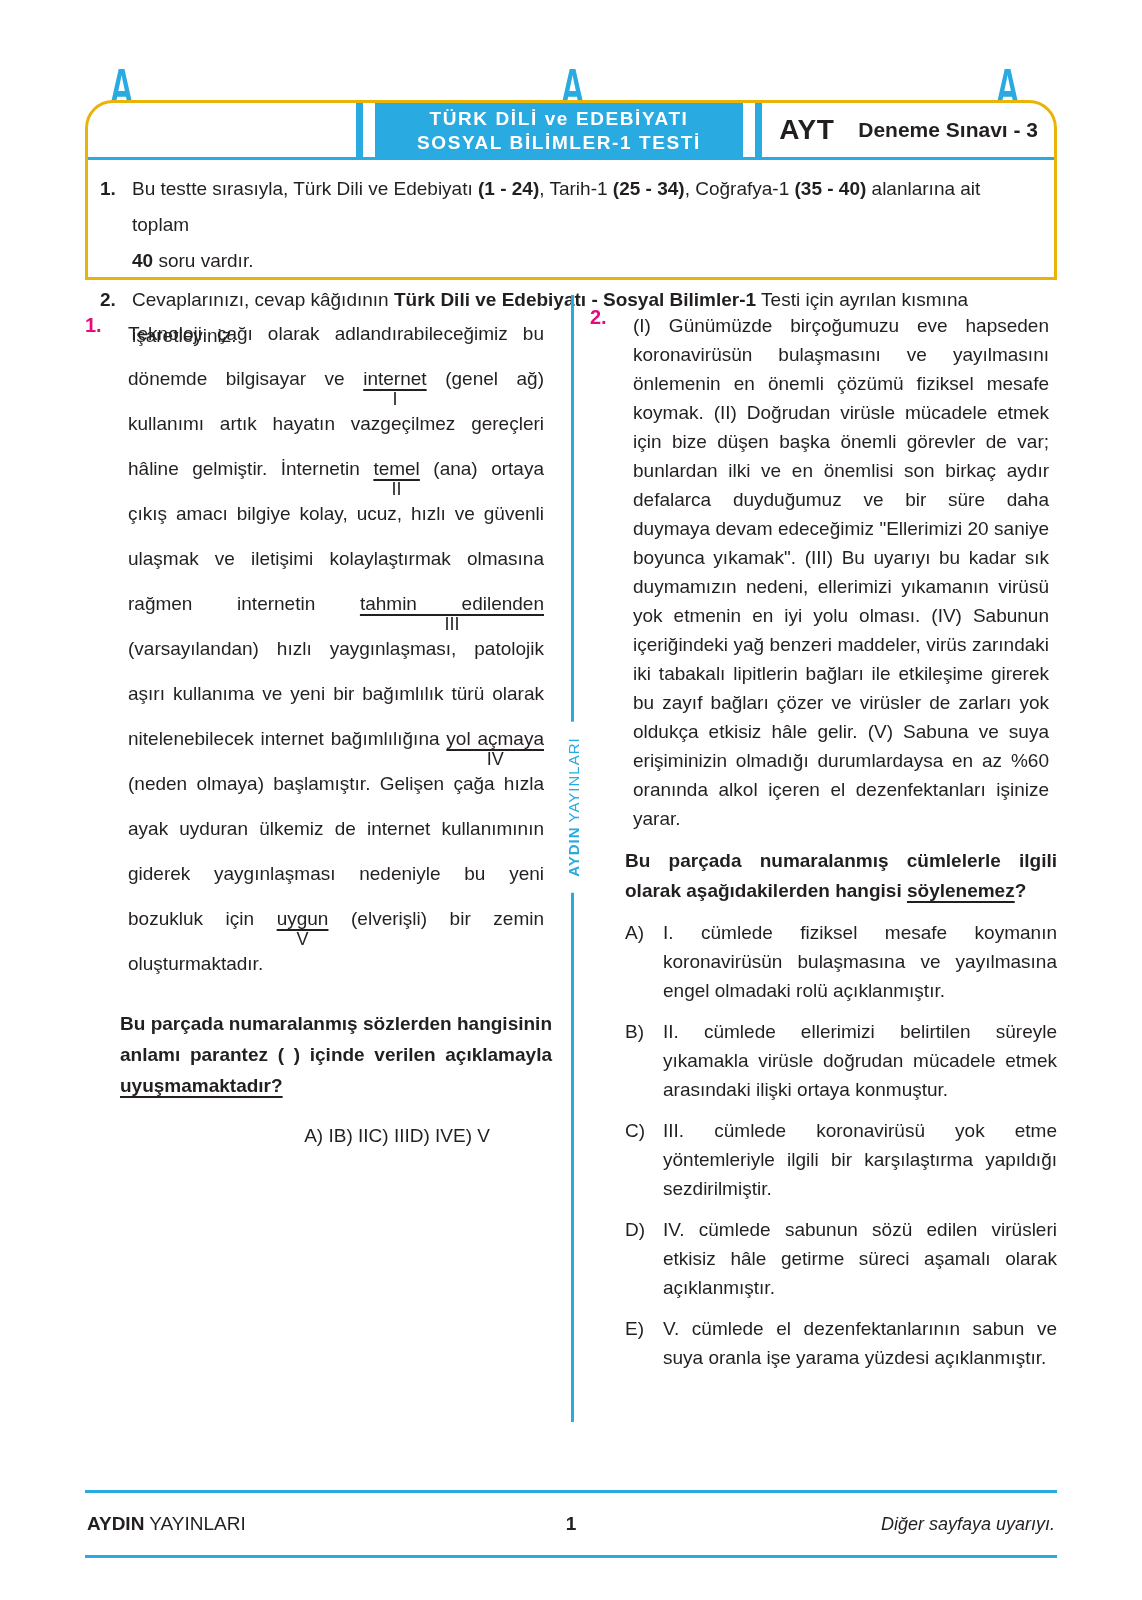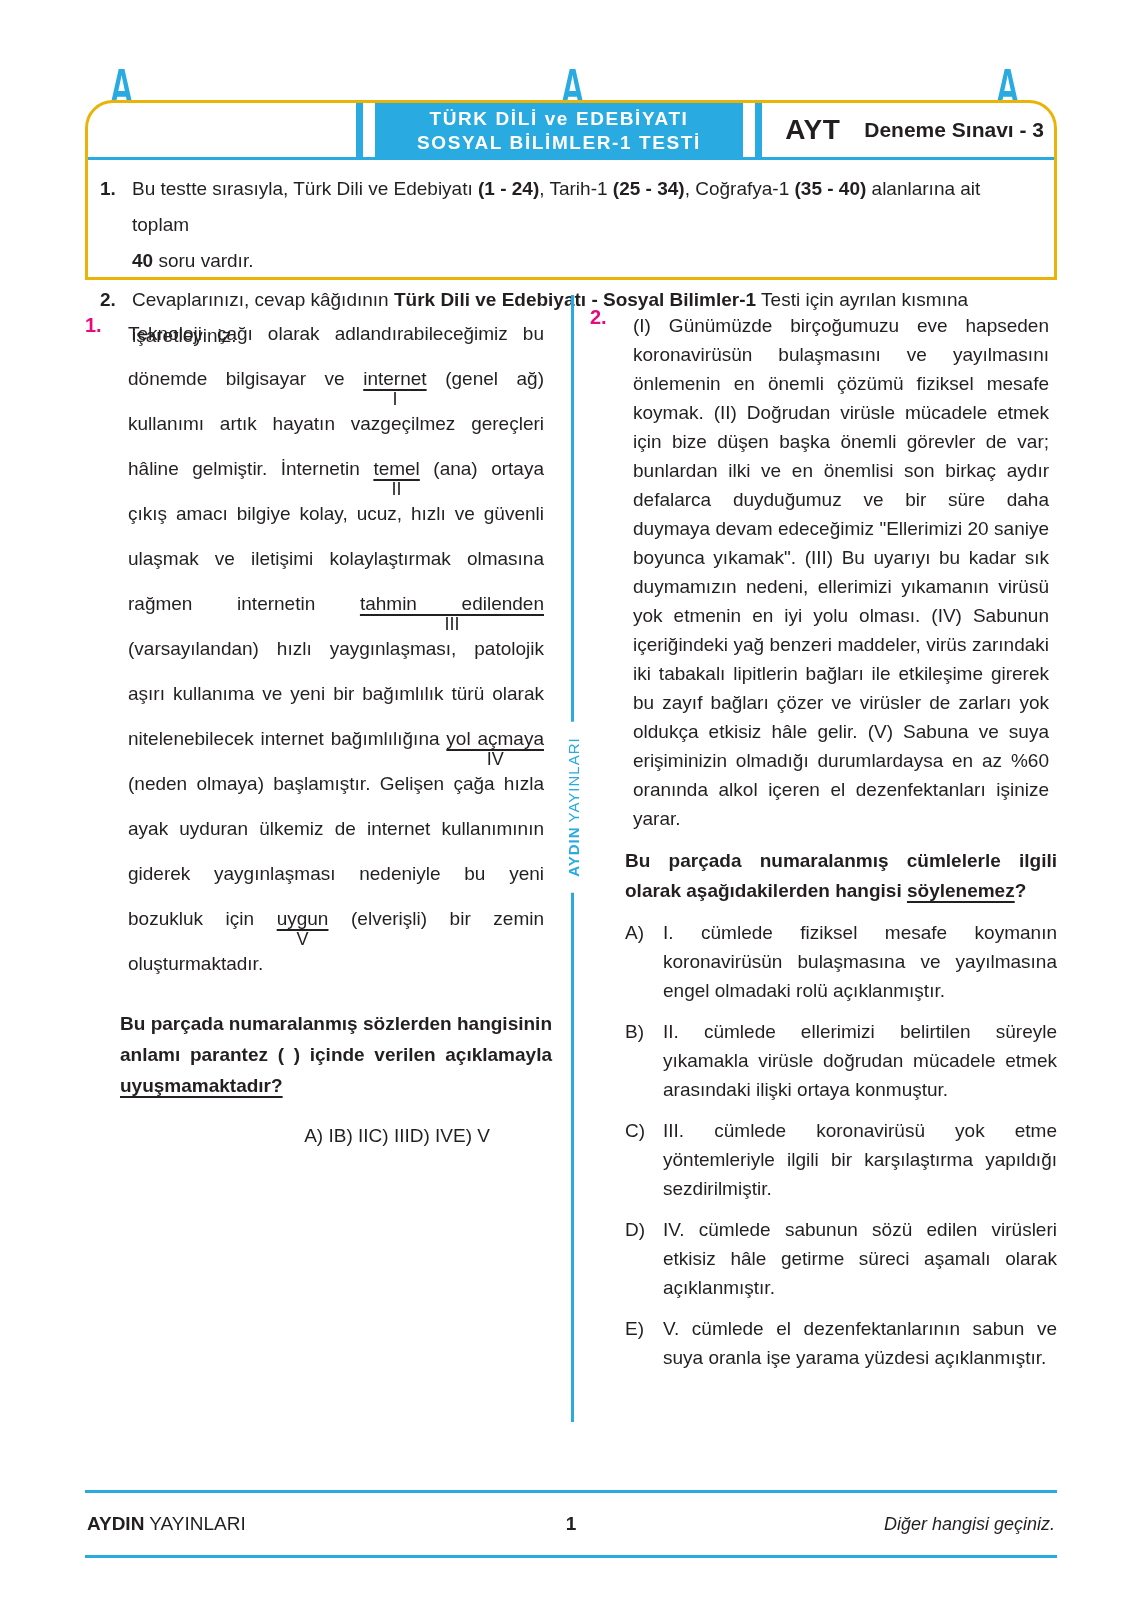--- a/index.html
+++ b/index.html
@@ -17,21 +17,21 @@
   .header-box{position:absolute;left:85px;top:100px;width:972px;height:180px;box-sizing:border-box;
               border:3px solid #eab308;border-radius:28px 28px 0 0;background:#fff;}
   .header-band{display:flex;height:54px;border-bottom:3px solid #29abe2;}
   .cell-left{width:268px;border-top-left-radius:24px;}
   .stripe-c{width:7px;background:#29abe2;}
   .stripe-w{width:12px;background:#fff;}
   .title-block{flex:1;background:#29abe2;color:#fff;display:flex;flex-direction:column;
                justify-content:center;align-items:center;gap:5px;}
   .title-line{font-weight:800;font-size:19px;letter-spacing:1.6px;line-height:1;}
   .cell-right{width:292px;display:flex;align-items:center;justify-content:flex-end;
-              padding-right:10px;box-sizing:border-box;border-top-right-radius:24px;}
+              padding-right:16px;box-sizing:border-box;border-top-right-radius:24px;}
   .ayt{font-size:28px;font-weight:800;letter-spacing:.5px;}
   .ayt-rest{font-size:21px;font-weight:700;margin-left:24px;}
 
   
   .instructions{padding:11px 18px 0 12px;font-size:19px;}
   .instr-row{display:flex;margin-bottom:3px;}
   .instr-num{width:32px;flex:none;font-weight:700;line-height:36px;}
   .instr-text{flex:1;line-height:36px;}
 
   
@@ -170,18 +170,18 @@
   </div>
 
   <div class="footer">
     <div class="fline"></div>
     <div class="frow">
       <div class="fpub">
         <span class="b">AYDIN</span>
         <span>YAYINLARI</span>
       </div>
       <div class="fpage">1</div>
-      <div class="fnext">Diğer hangisi geçiniz.</div>
+      <div class="fnext">Diğer sayfaya uyarıyı.</div>
     </div>
     <div class="fline"></div>
   </div>
 
 </div>
 
 </body></html>

